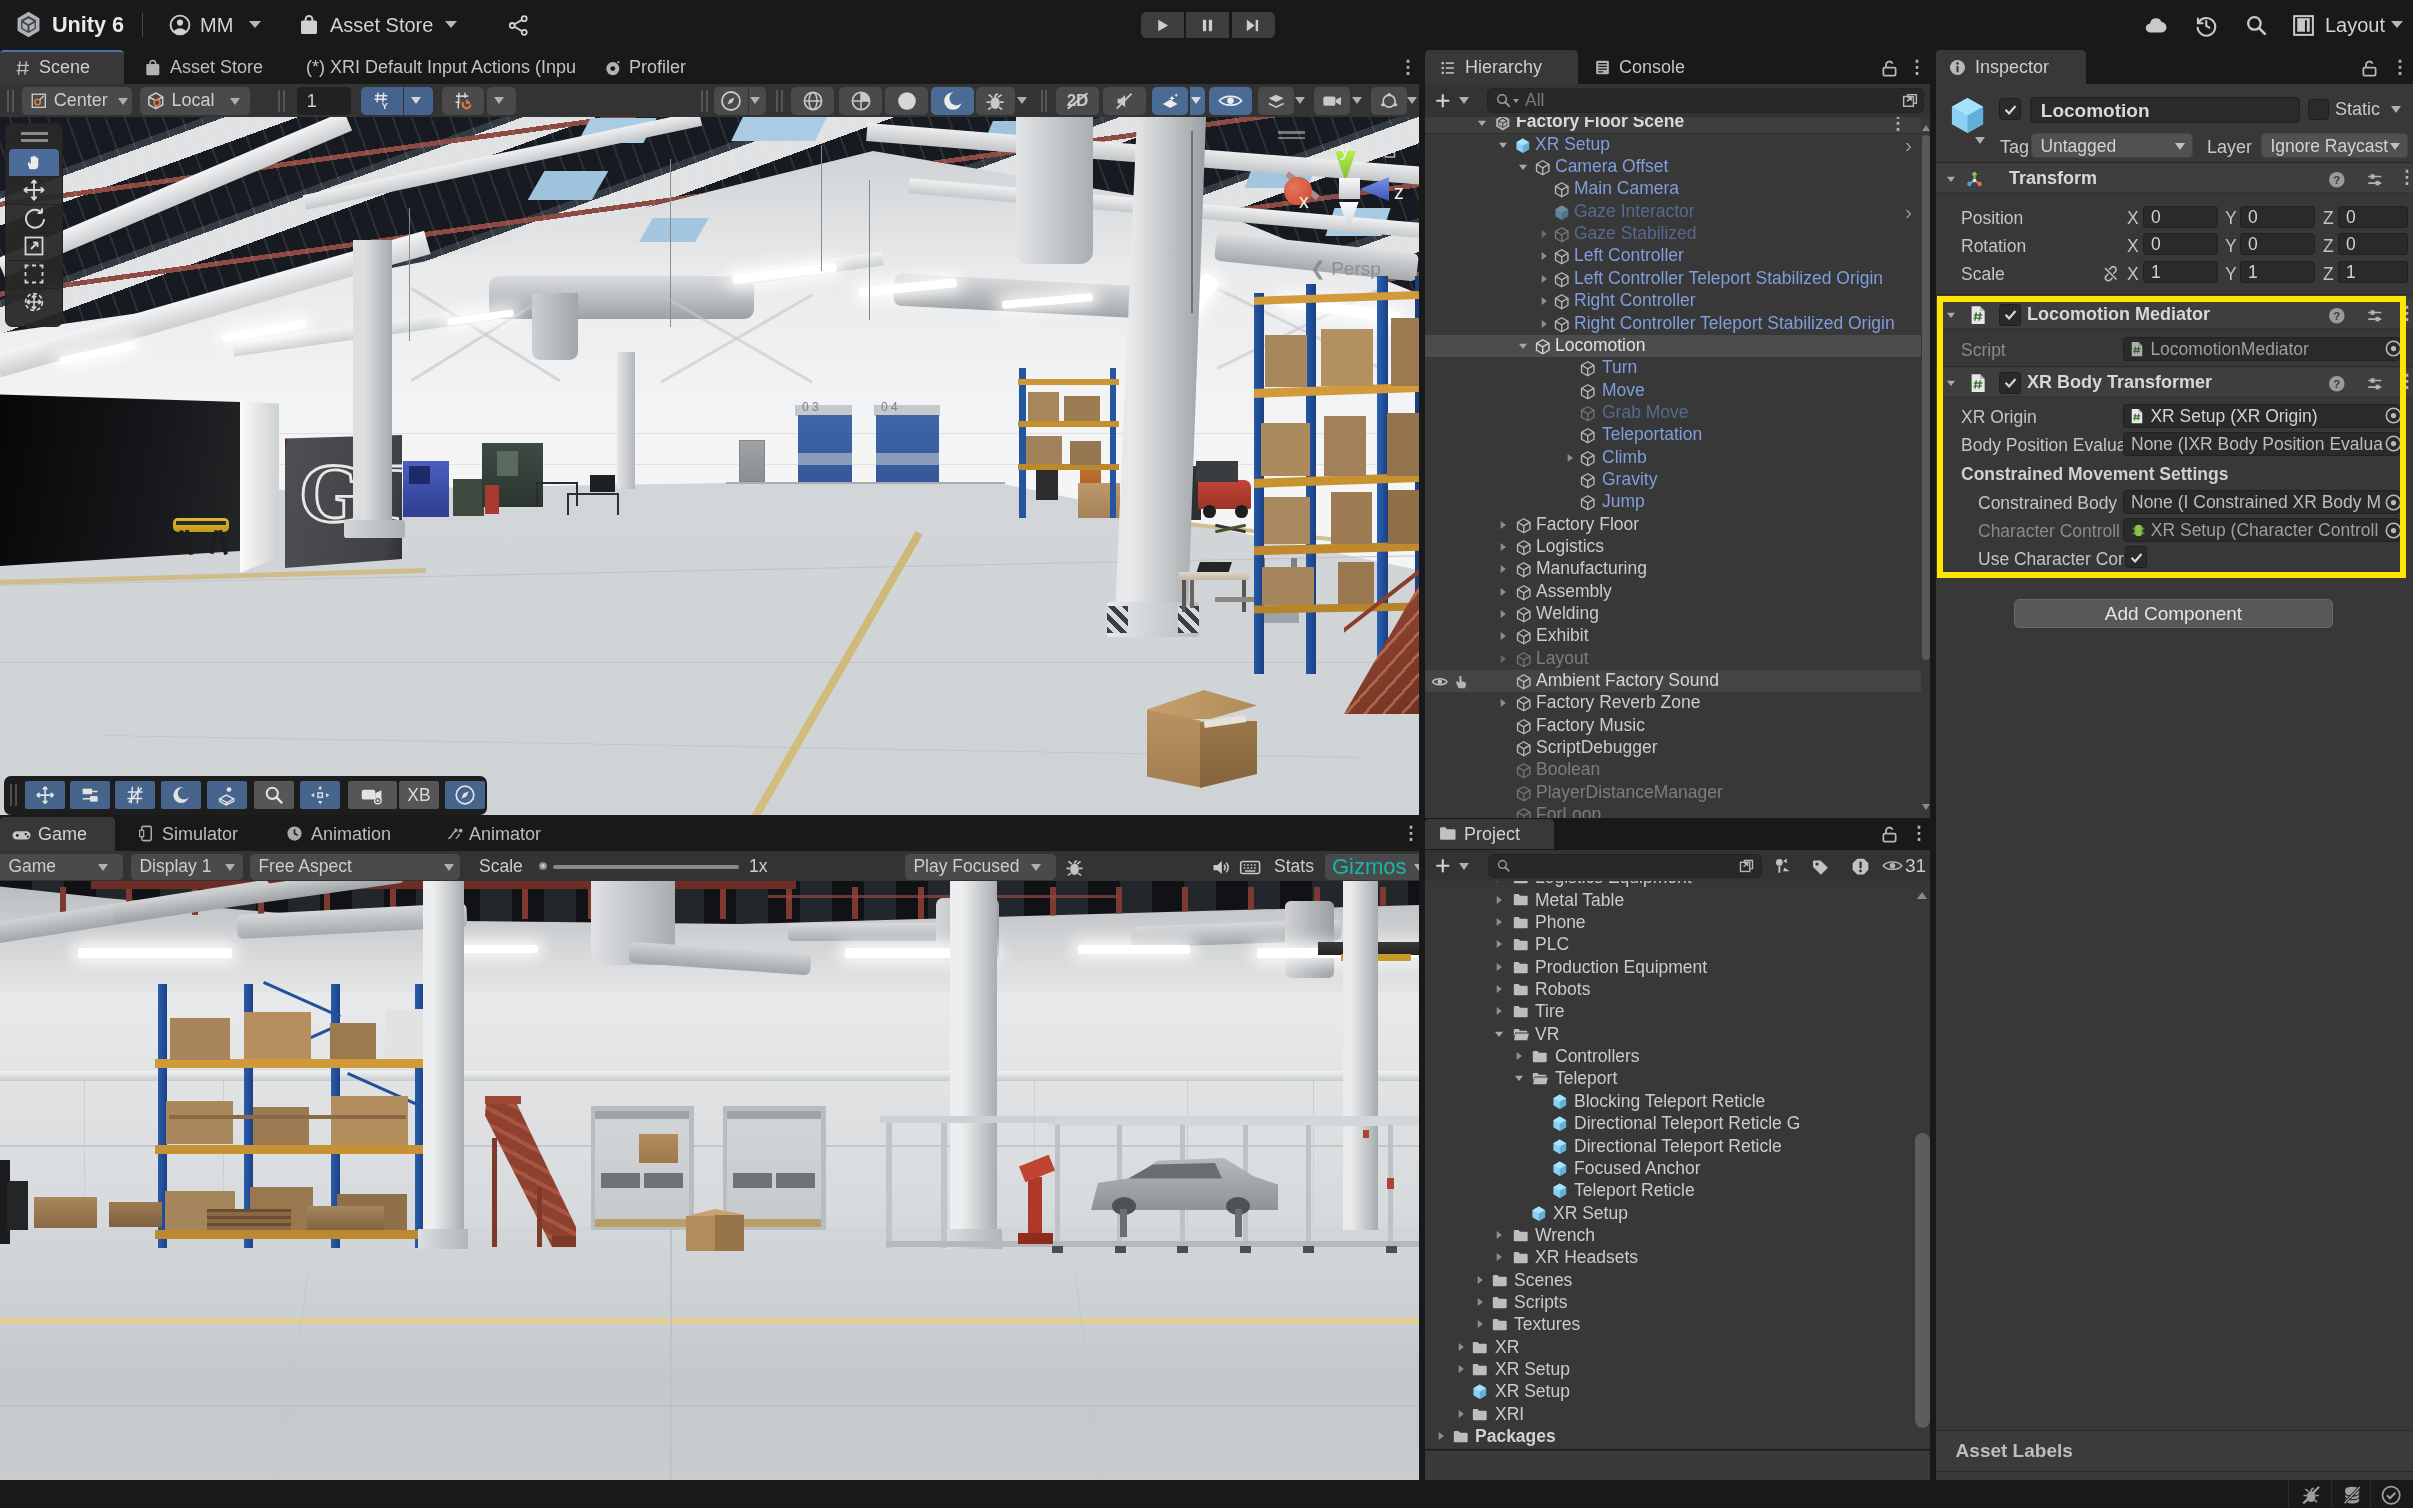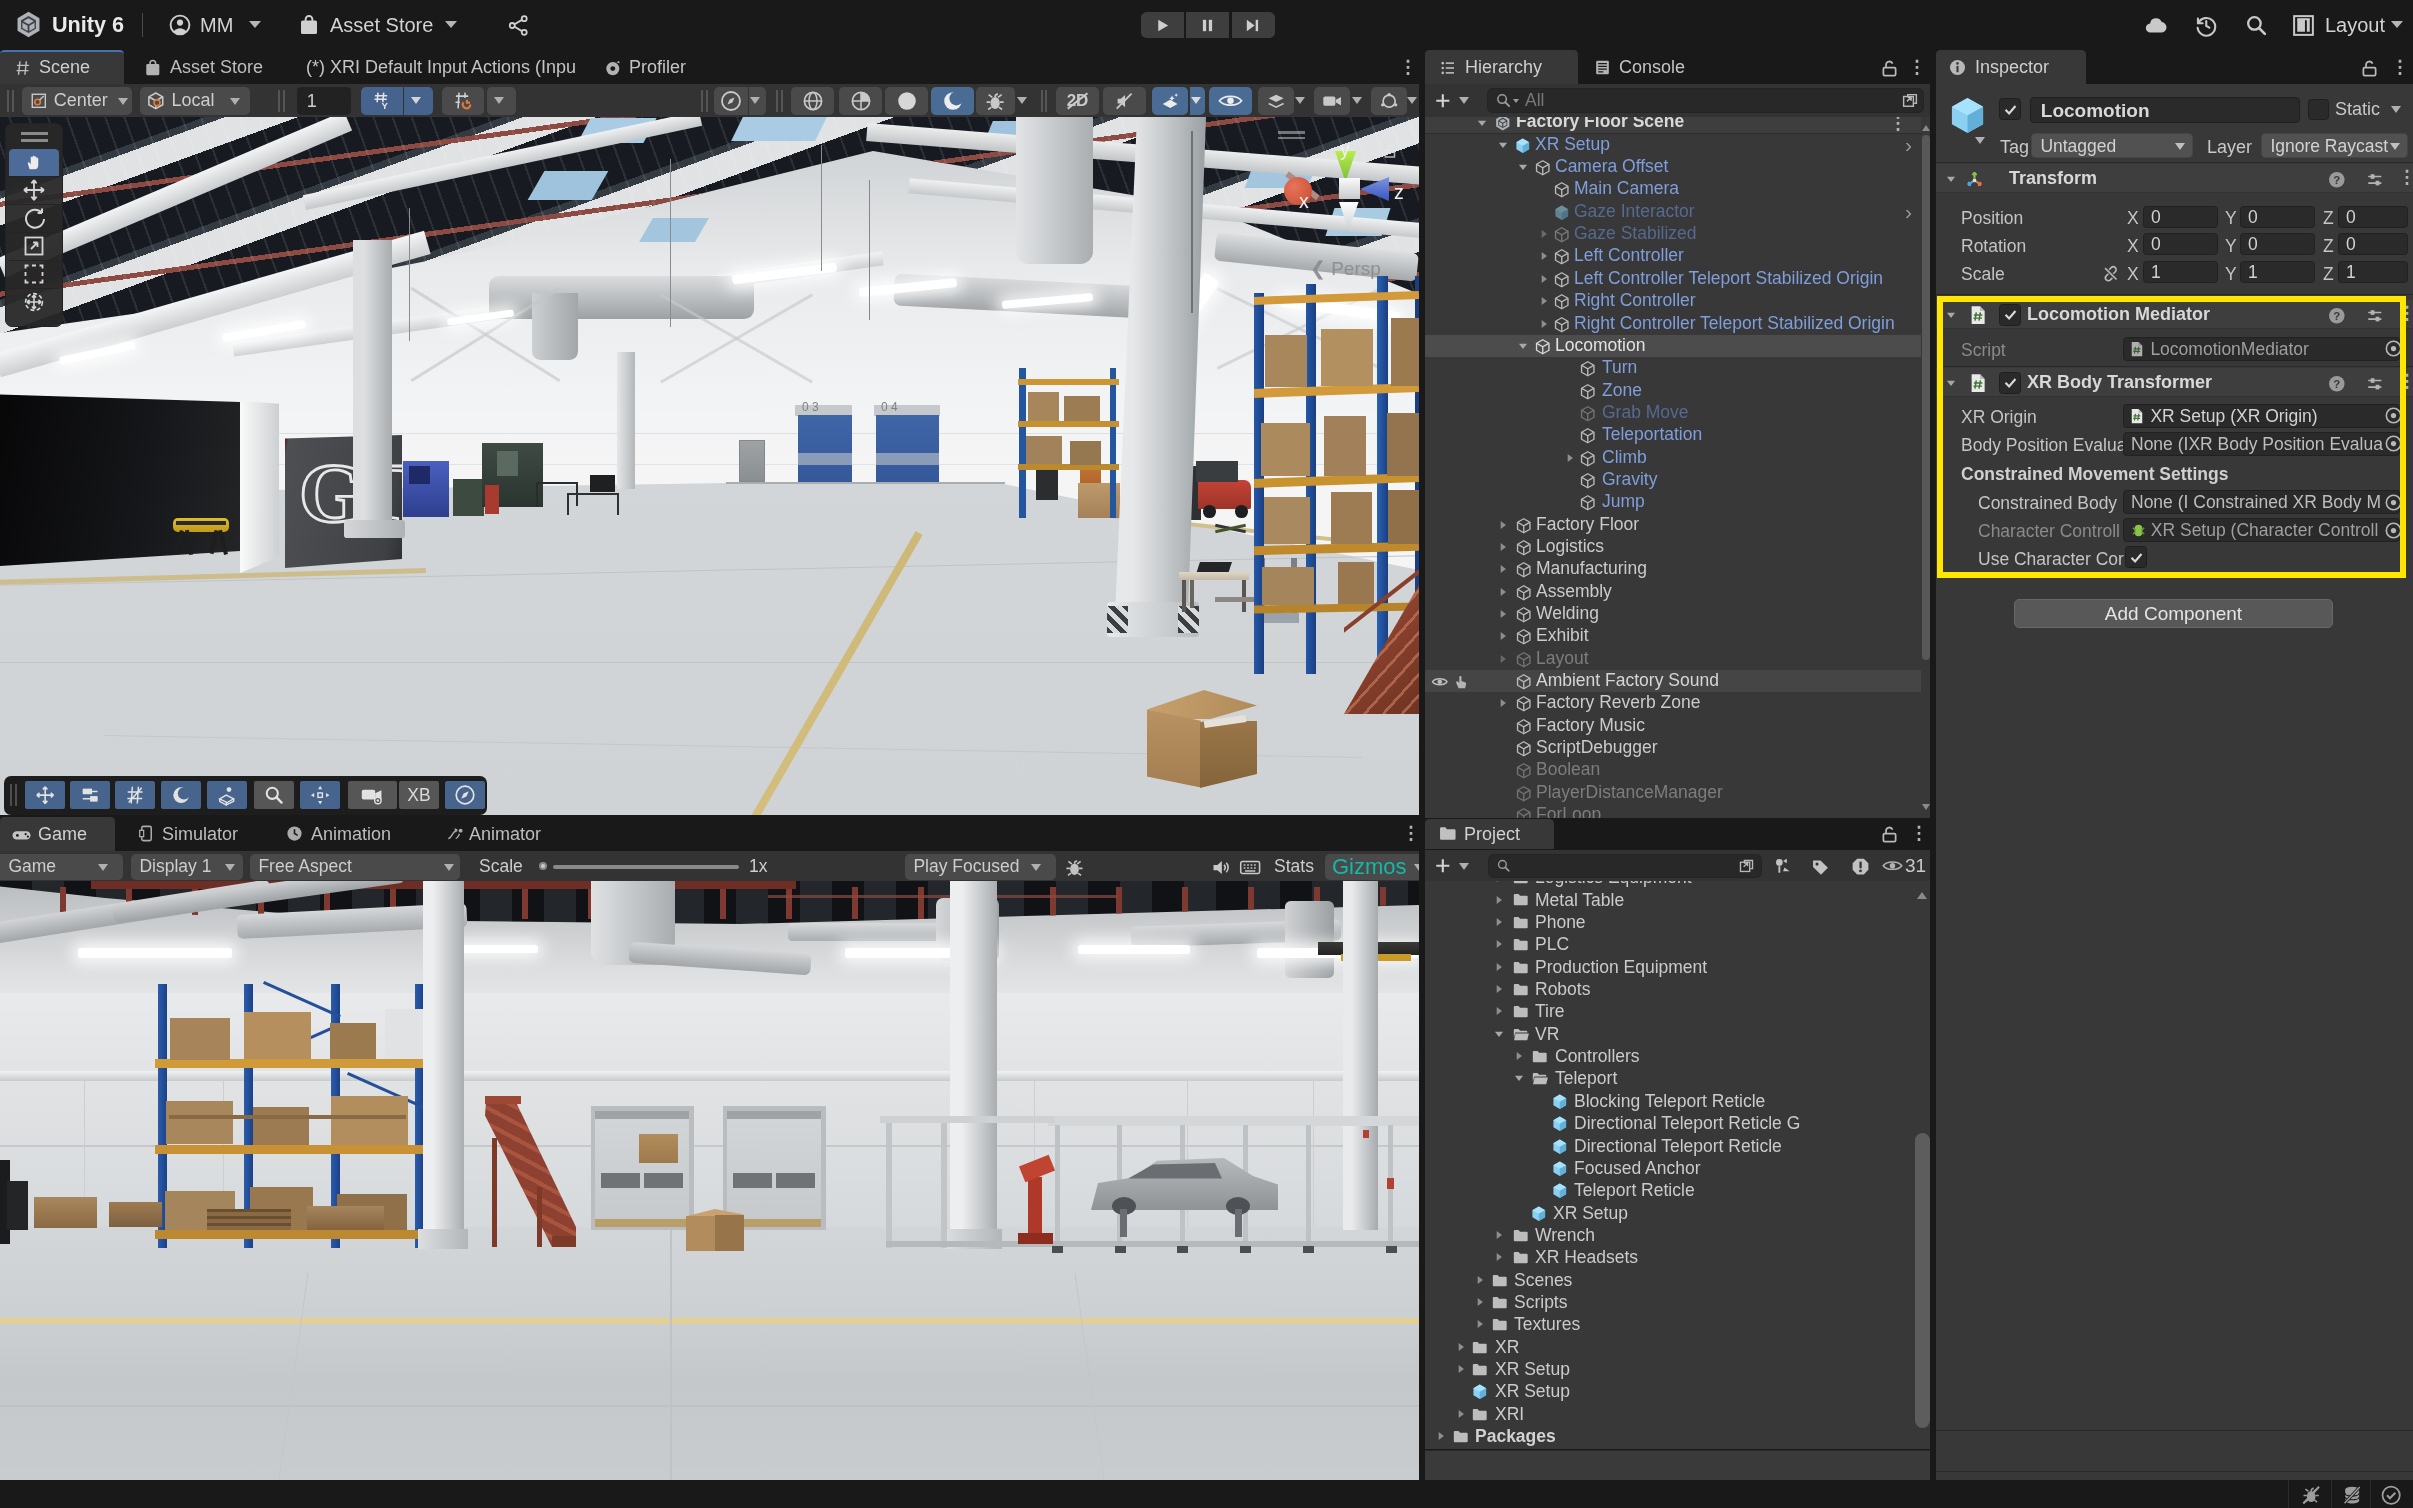--- a/index.html
+++ b/index.html
@@ -964,21 +964,21 @@
   <div class="hr" style="top:240px;">
     <svg class="hi cg" style="left:154px;" viewBox="0 0 25 25" width="17.5" height="17.5">
         <use href="#cube"></use>
       </svg>
     <span class="ht" style="left:177px;">Turn</span>
   </div>
   <div class="hr" style="top:263px;">
     <svg class="hi cg" style="left:154px;" viewBox="0 0 25 25" width="17.5" height="17.5">
         <use href="#cube"></use>
       </svg>
-    <span class="ht" style="left:177px;">Zone</span>
+    <span class="ht" style="left:177px;">Move</span>
   </div>
   <div class="hr" style="top:285px;">
     <svg class="hi cg" style="left:154px;opacity:.45;" viewBox="0 0 25 25" width="17.5" height="17.5">
         <use href="#cube"></use>
       </svg>
     <span class="ht dimb" style="left:177px;">Grab Move</span>
   </div>
   <div class="hr" style="top:307px;">
     <svg class="hi cg" style="left:154px;" viewBox="0 0 25 25" width="17.5" height="17.5">
         <use href="#cube"></use>
@@ -1554,20 +1554,23 @@
       <svg width="17" height="17" viewBox="0 0 24 24">
         <path d="M5 12.5 L10 17.5 L19 7" stroke="#dadada" stroke-width="3" fill="none"></path>
       </svg>
     </div>
 
   <div class="abs" style="left:1.4px;top:212px;width:469px;height:282px;border:6.3px solid #ffe600;"></div>
 
   <div class="abs" style="left:78px;top:515px;width:319px;height:29px;background:#585858;border:0.7px solid #676767;border-radius:4.9px;color:#e4e4e4;font-size:19px;text-align:center;line-height:28px;">Add Component</div>
 
   <div class="abs" style="left:0;top:1346px;width:478px;height:1.4px;background:#2a2a2a;"></div>
+  <div class="abs" style="left:0;top:1348px;width:478px;height:39px;background:#3b3b3b;">
+    <span class="abs" style="left:19.6px;top:8.4px;font-size:19px;font-weight:700;color:#bdbdbd;">Asset Labels</span>
+  </div>
   <div class="abs" style="left:0;top:1387px;width:478px;height:1.4px;background:#2a2a2a;"></div>
 </div>
 
 <div class="abs" style="left:1419px;top:50px;width:5.6px;height:1431px;background:#191919;"></div>
 <div class="abs" style="left:1930px;top:50px;width:5.6px;height:1431px;background:#191919;"></div>
 
 <div id="statusbar" class="abs" style="left:0;top:1480px;width:2413px;height:28px;background:#191919;">
   <div class="abs" style="left:2288px;top:0;width:1.4px;height:28px;background:#2c2c2c;"></div>
   <div class="abs" style="left:2331px;top:0;width:1.4px;height:28px;background:#2c2c2c;"></div>
   <div class="abs" style="left:2370px;top:0;width:1.4px;height:28px;background:#2c2c2c;"></div>

